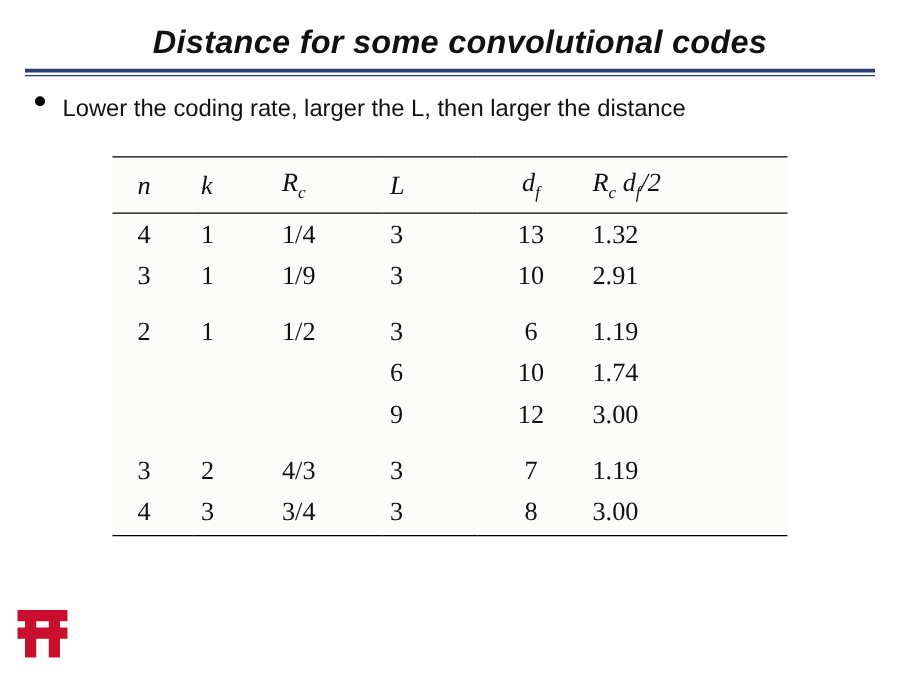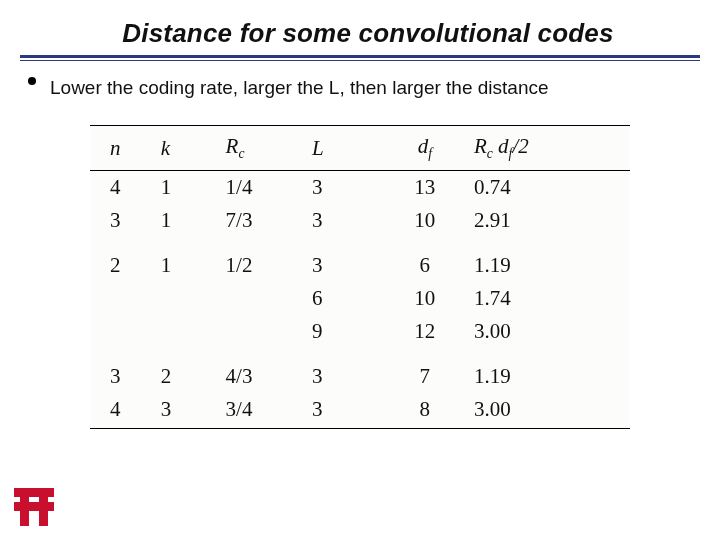--- a/index.html
+++ b/index.html
@@ -117,26 +117,26 @@
         </th>
       </tr>
     </thead>
     <tbody>
         <tr>
           <td class="col-n">4</td>
           <td class="col-k">1</td>
           <td class="col-Rc">1/4</td>
           <td class="col-L">3</td>
           <td class="col-df">13</td>
-          <td class="col-last">0.74</td>
+          <td class="col-last">1.32</td>
         </tr>
         <tr>
           <td class="col-n">3</td>
           <td class="col-k">1</td>
-          <td class="col-Rc">7/3</td>
+          <td class="col-Rc">1/9</td>
           <td class="col-L">3</td>
           <td class="col-df">10</td>
           <td class="col-last">2.91</td>
         </tr>
         <tr class="gap">
           <td class="col-n">2</td>
           <td class="col-k">1</td>
           <td class="col-Rc">1/2</td>
           <td class="col-L">3</td>
           <td class="col-df">6</td>

